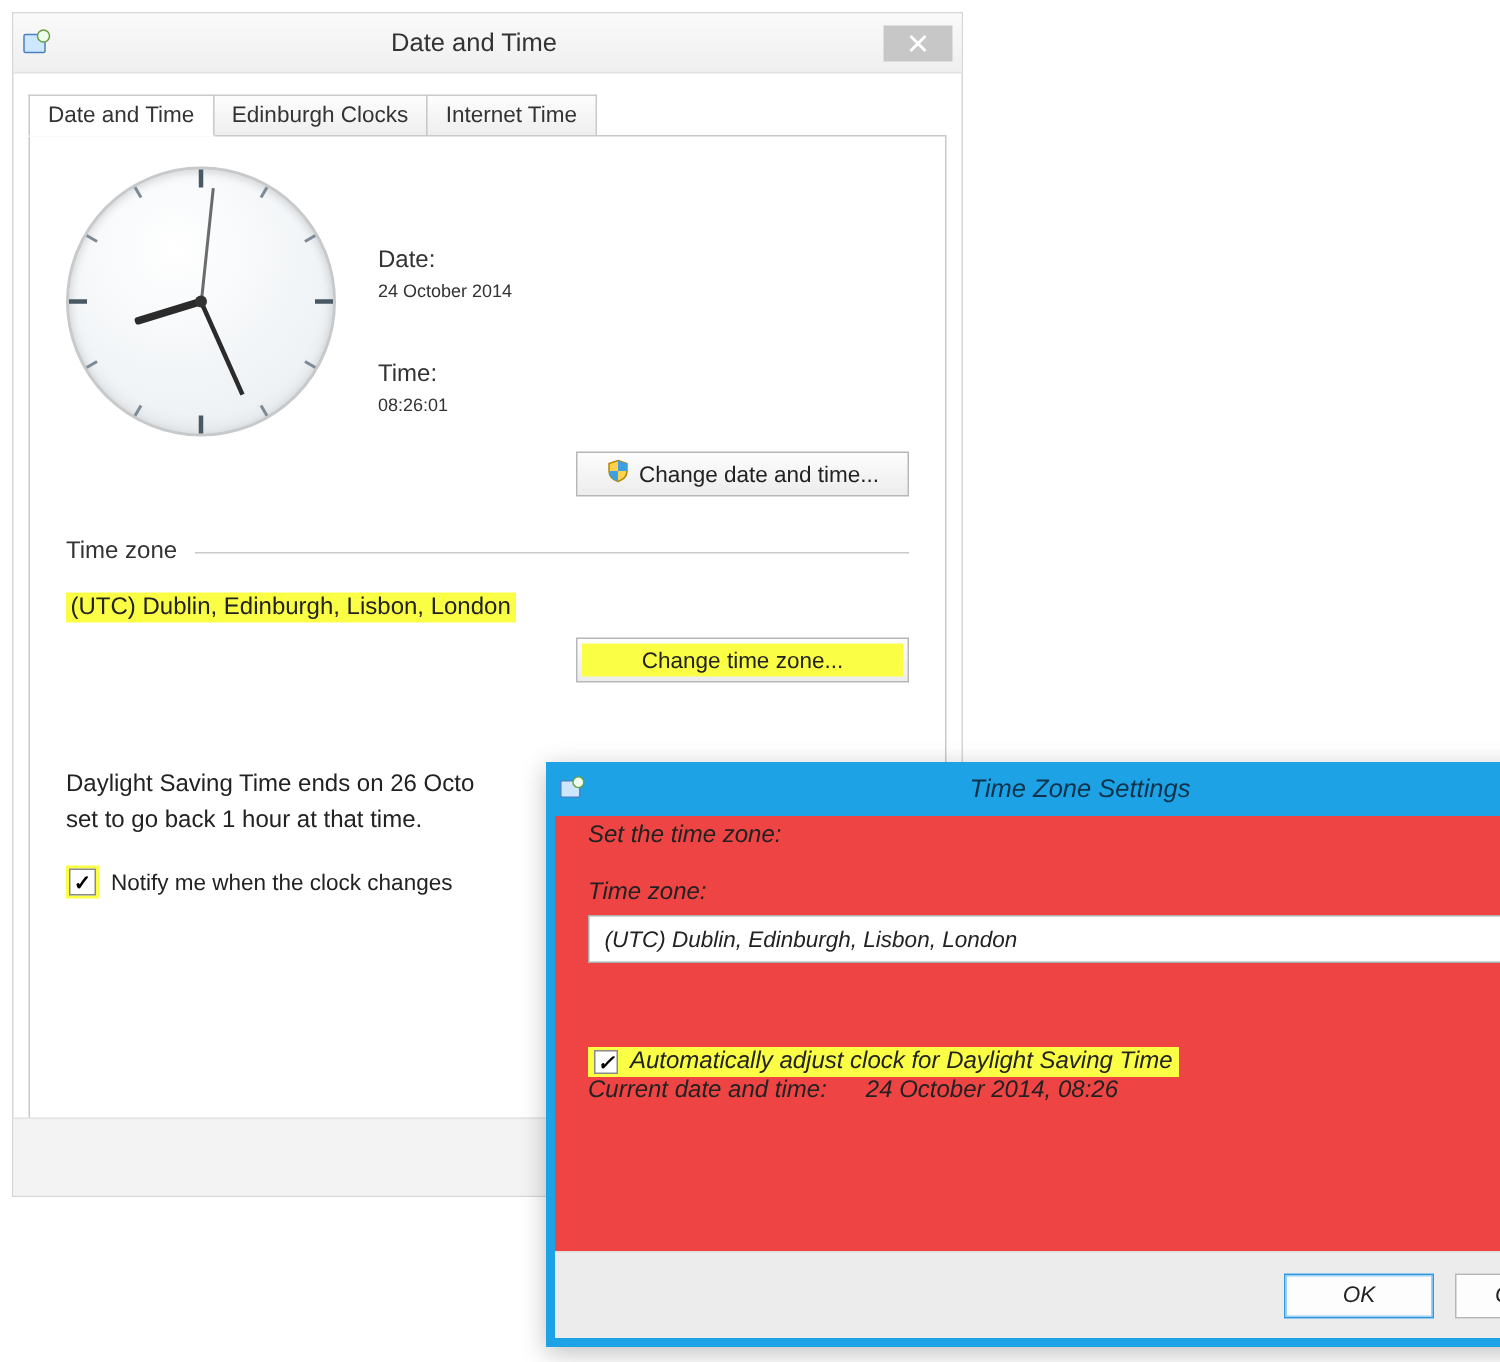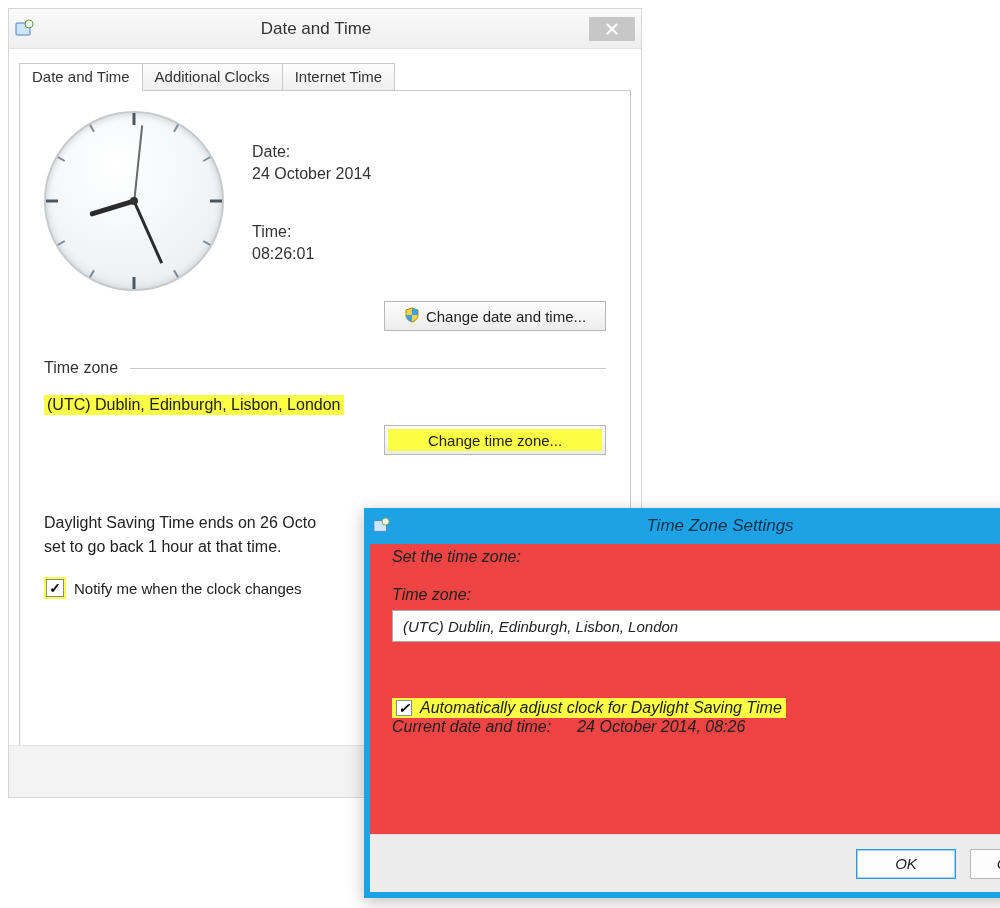--- a/index.html
+++ b/index.html
@@ -76,21 +76,21 @@
     border: 1px solid #c9c9c9;
     margin: -1px 10px 0 10px;
     padding: 20px 24px 18px 24px;
     height: 678px;
     background: #fff;
     position: relative;
   }
 
   .clock-row {
     display:flex;
-    align-items: center;
+    align-items: flex-end;
     gap: 28px;
   }
   .clock {
     width: 180px; height: 180px;
     border: 2px solid #c7c9cb;
     border-radius: 50%;
     background: radial-gradient(circle at 40% 30%, #fff, #eef2f5 70%);
     position: relative;
     box-shadow: inset 0 2px 6px rgba(0,0,0,.12), inset 0 -4px 10px rgba(0,0,0,.06);
     flex-shrink: 0;
@@ -106,21 +106,21 @@
     transform-origin: 50% 88px;
   }
   .tick.major{ width:3px; height:12px; background:#4a5863;}
   .hand { position:absolute; left:50%; top:50%; transform-origin: 50% 100%; background:#2b2b2b; }
   .hand.hour  { width:5px; height:46px; transform:translate(-50%,-100%) rotate(253deg); border-radius:2px;}
   .hand.minute{ width:3px; height:68px; transform:translate(-50%,-100%) rotate(156deg);}
   .hand.second{ width:1.5px; height:76px; background:#6b6b6b; transform:translate(-50%,-100%) rotate(6deg);}
 
   .dt-info { padding-top: 12px; }
   .dt-info .lbl { font-size:16px; color:#333; margin-bottom:4px; margin-top:6px;}
-  .dt-info .val { font-size:16px; color:#333; margin-bottom:14px;}
+  .dt-info .val { font-size:12px; color:#333; margin-bottom:14px;}
 
   .btn {
     display:inline-flex; align-items:center; justify-content:center;
     gap:6px;
     padding: 4px 2px;
     min-height: 30px;
     background: linear-gradient(#fdfdfd,#ececec);
     border: 1px solid #b7b7b7;
     font-size:15px;
     color:#222;
@@ -235,21 +235,21 @@
     <span class="dlg1-title">Date and Time</span>
     <span class="dlg1-close">
       <svg width="12" height="12" viewBox="0 0 12 12">
           <path d="M1 1 L11 11 M11 1 L1 11" stroke="#fff" stroke-width="2"></path>
         </svg>
     </span>
   </div>
 
   <div class="tabs">
     <div class="tab active">Date and Time</div>
-    <div class="tab">Additional Clocks</div>
+    <div class="tab">Edinburgh Clocks</div>
     <div class="tab">Internet Time</div>
   </div>
 
   <div class="tabpanel">
 
     <div class="clock-row">
 
       <div class="clock">
 
         <span class="tick major" style="transform:translate(-50%,-88px) rotate(0deg)"></span>

